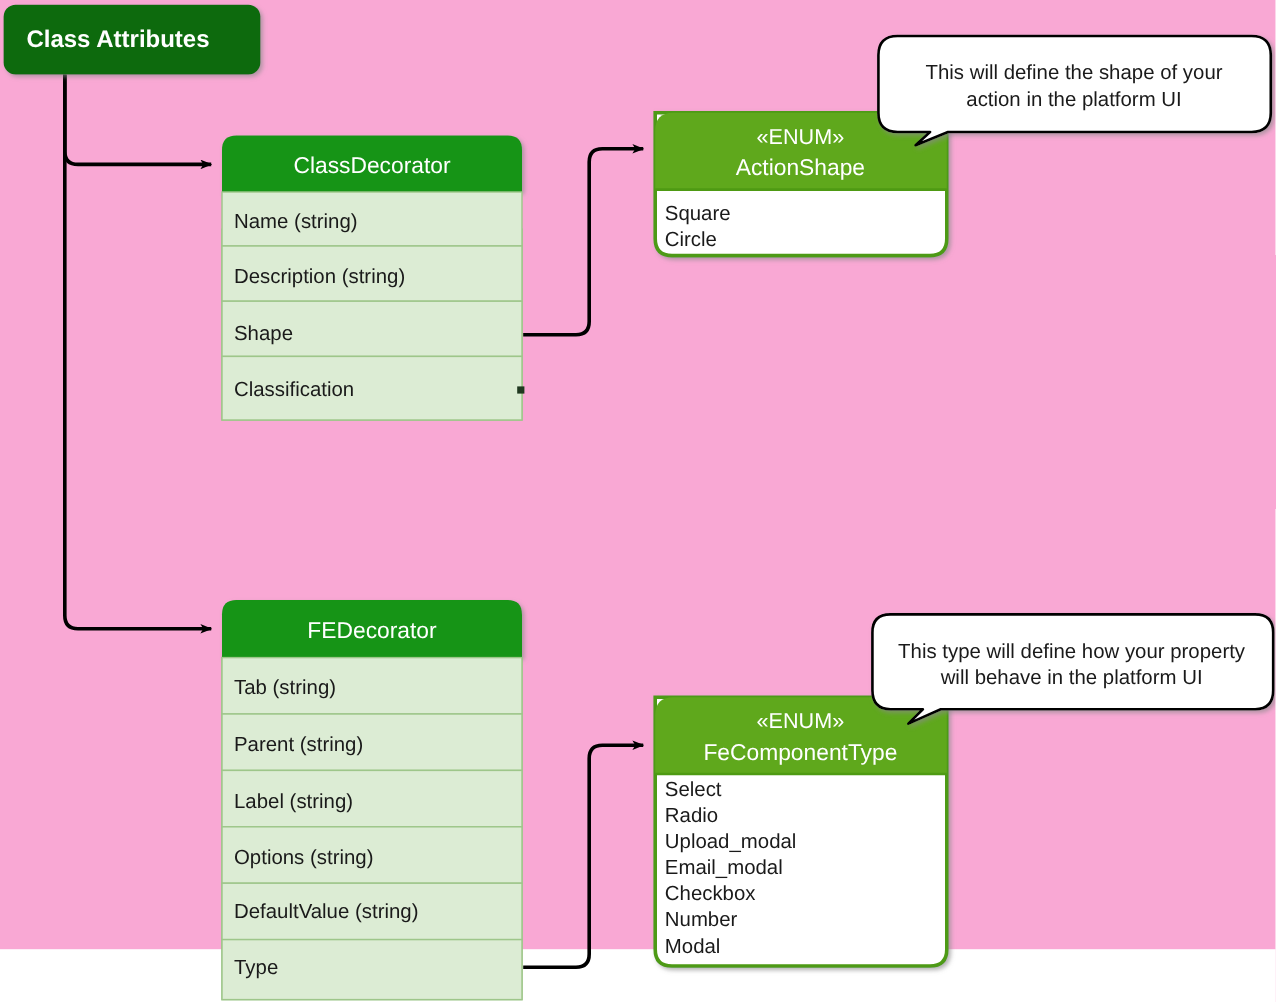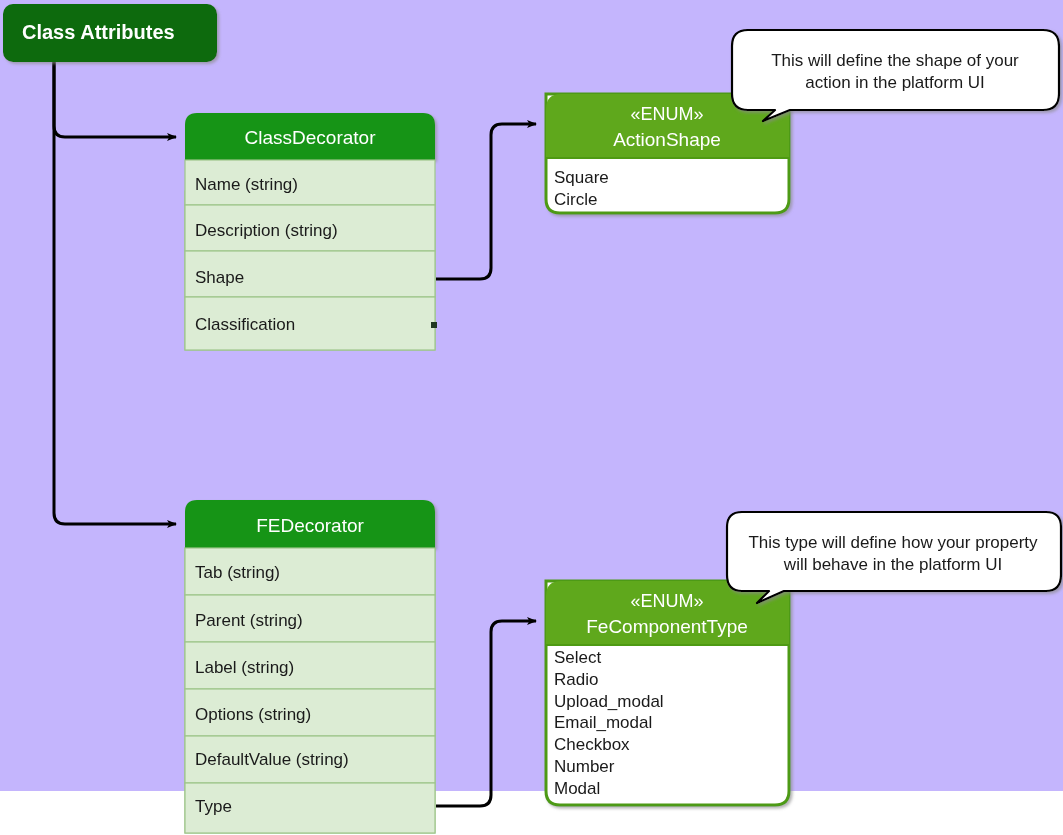--- a/index.html
+++ b/index.html
@@ -10,21 +10,21 @@
   body {
     width: 1063px;
     height: 835px;
     overflow: hidden;
     font-family: "Liberation Sans", sans-serif;
   }
   #diagram-root {
     position: relative;
     width: 1063px;
     height: 791px;
-    background: #c4b5fd;
+    background: #f9a8d4;
   }
   svg.diagram {
     position: absolute;
     top: 0;
     left: 0;
     width: 1063px;
     height: 835px;
     display: block;
   }
   .node-title {

